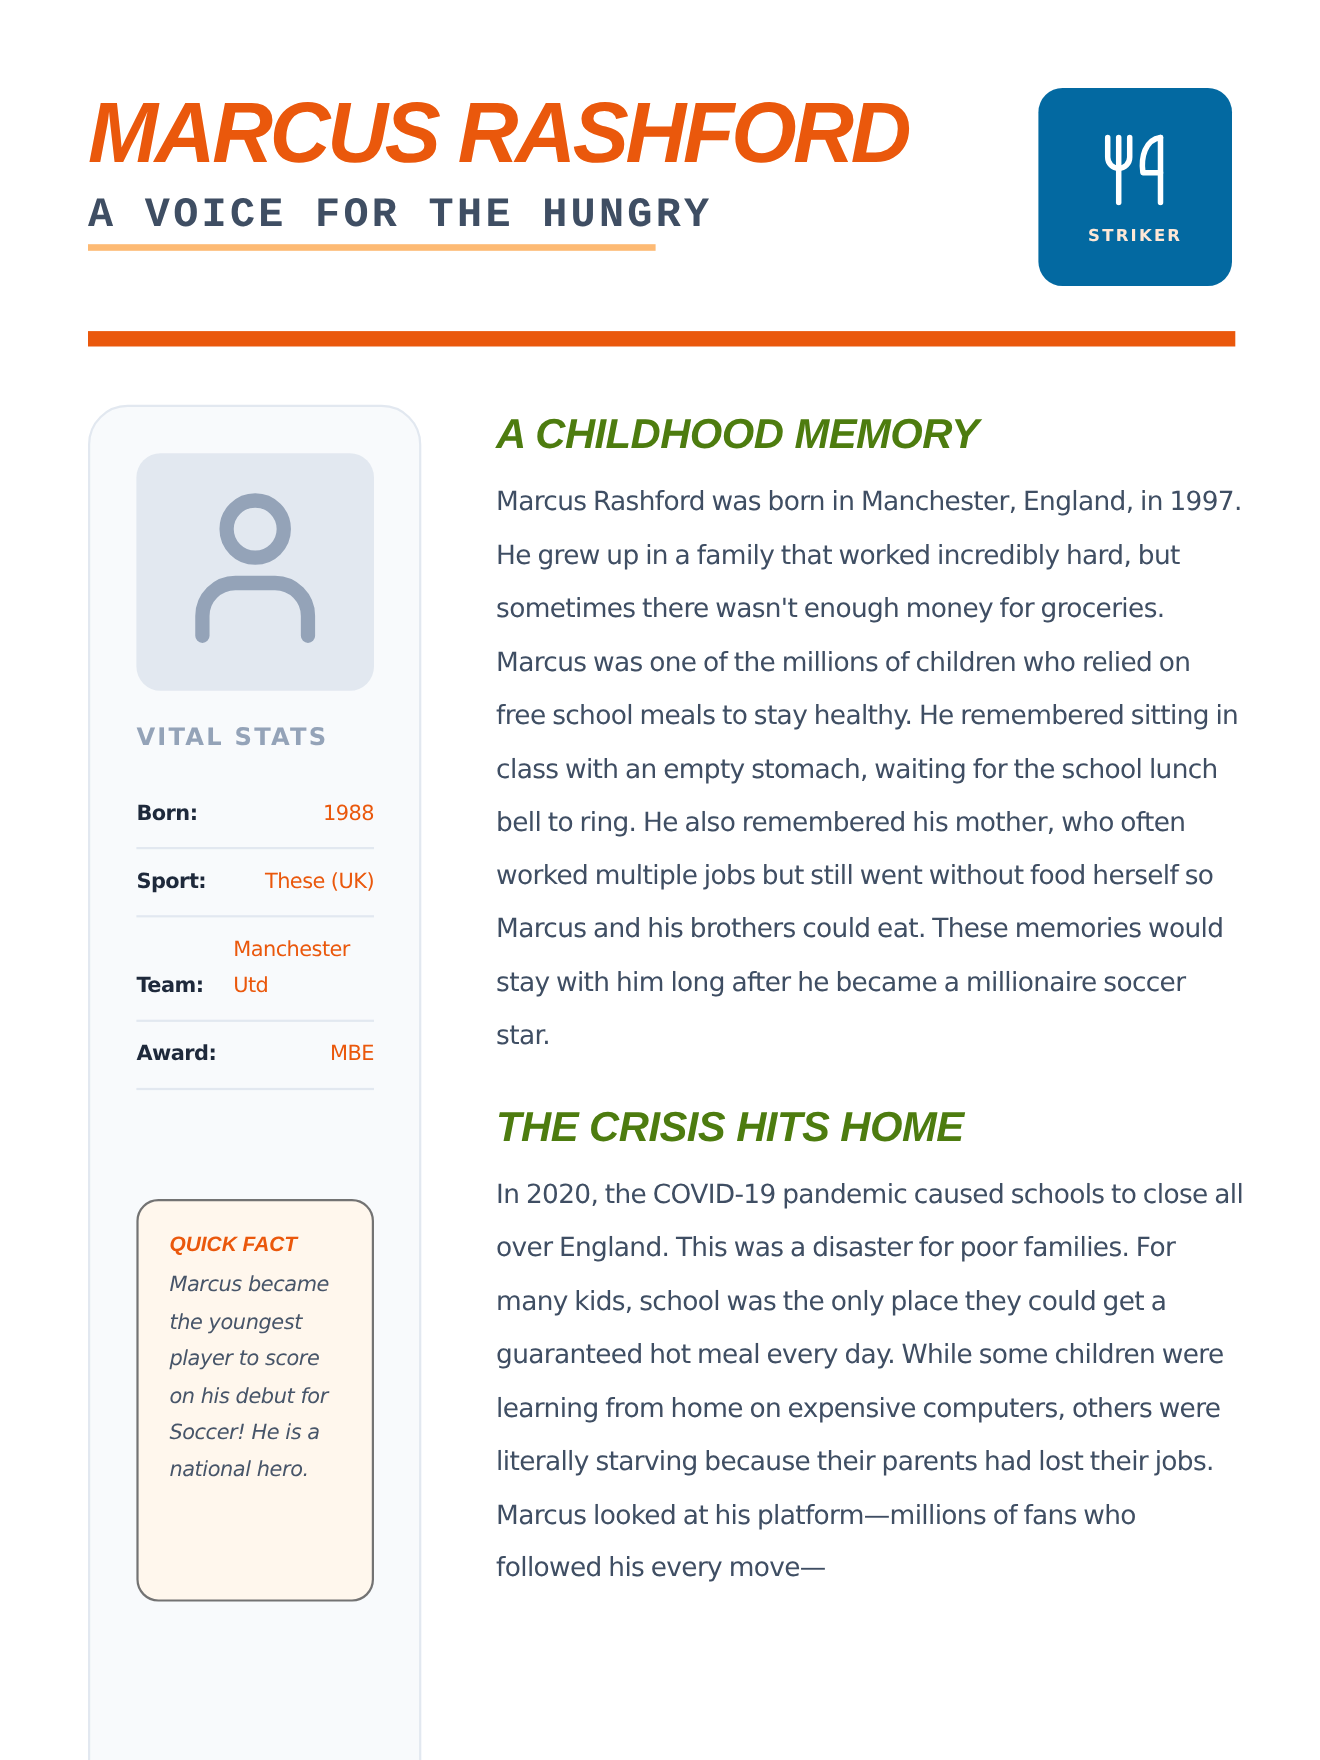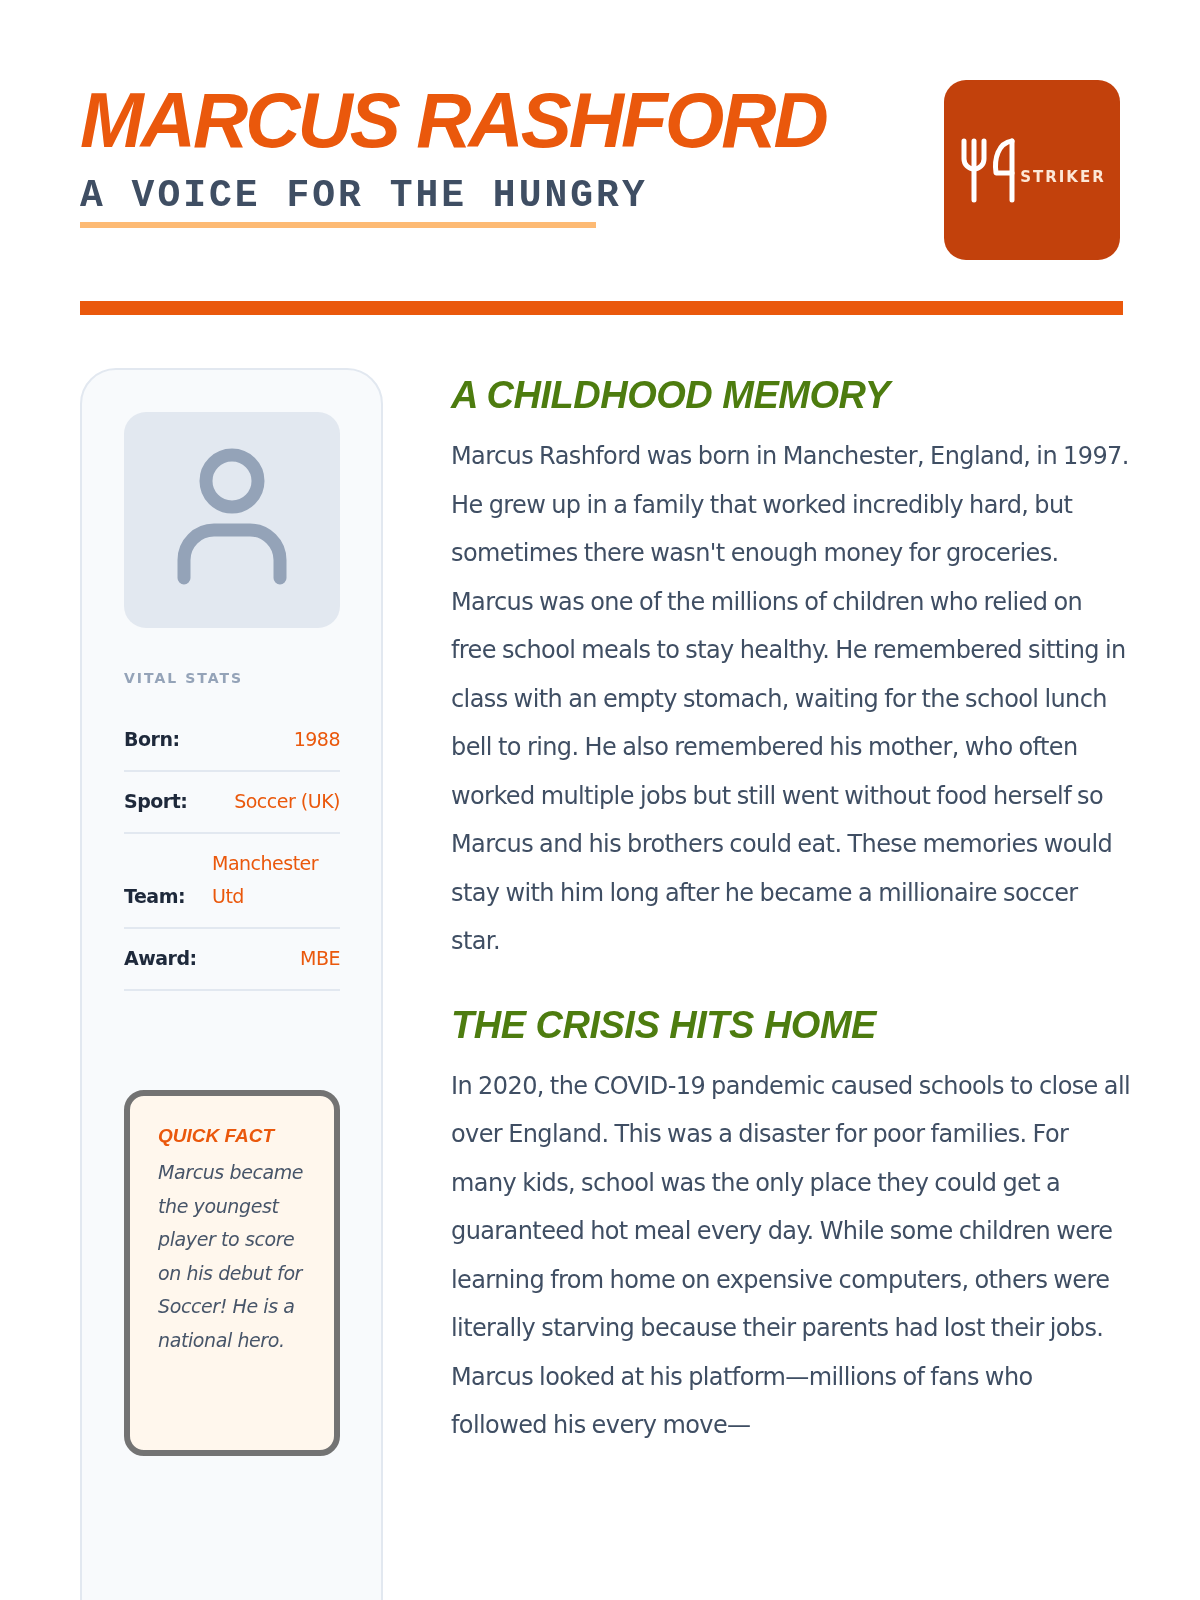--- a/index.html
+++ b/index.html
@@ -15,56 +15,56 @@
   }
   .subtitle {
     position: absolute; left: 0; top: 96px;
     font-family: Liberation Mono, monospace; font-weight: bold; font-size: 38px; letter-spacing: 3px;
     color: #3f4e63; line-height: 40px;
   }
   .subtitle-underline { position: absolute; left: 0; top: 142px; width: 516px; height: 6px; background: #fdba74; }
 
   .badge {
     position: absolute; right: 0; top: 0; width: 176px; height: 180px;
-    background: #c2410c; border-radius: 22px;
-    display: flex; flex-direction: row; align-items: center; justify-content: center;
+    background: #0369a1; border-radius: 22px;
+    display: flex; flex-direction: column; align-items: center; justify-content: center;
   }
   .badge svg { margin-top: 4px; }
   .badge-label {
     margin-top: 14px; color: #fde7d6; font-family: "DejaVu Sans", sans-serif; font-weight: bold;
     font-size: 15px; letter-spacing: 2px;
   }
 
   .rule { position: absolute; left: 80px; top: 301px; width: 1043px; height: 14px; background: #ea580c; }
 
   .sidebar {
     position: absolute; left: 80px; top: 368px; width: 303px; height: 1300px;
     background: #f8fafc; border: 2px solid #e2e8f0; border-radius: 36px;
   }
   .avatar {
     position: absolute; left: 42px; top: 42px; width: 216px; height: 216px;
     background: #e2e8f0; border-radius: 22px; display: flex; align-items: center; justify-content: center;
   }
   .stats-heading {
-    position: absolute; left: 42px; top: 300px;
-    font-family: "DejaVu Sans", sans-serif; font-weight: bold; font-size: 14px; letter-spacing: 2px; color: #94a3b8;
+    position: absolute; left: 42px; top: 288px;
+    font-family: "DejaVu Sans", sans-serif; font-weight: bold; font-size: 22px; letter-spacing: 2px; color: #94a3b8;
   }
   .stats { position: absolute; left: 42px; top: 340px; width: 216px; }
   .stat-row {
     display: flex; justify-content: space-between; align-items: flex-end;
     border-bottom: 2px solid #e2e8f0; padding: 13px 0 14px 0;
     font-family: "DejaVu Sans", sans-serif; font-size: 19px; line-height: 33px;
   }
   .stat-label { color: #1e293b; font-weight: bold; white-space: nowrap; letter-spacing: -0.5px; }
   .stat-value { color: #ea580c; text-align: right; letter-spacing: -0.5px; }
   .stat-row.team .stat-value { text-align: left; }
 
   .fact {
     position: absolute; left: 42px; top: 720px; width: 216px; height: 366px;
-    background: #fff7ed; border: 6px solid #737373; border-radius: 20px; padding: 26px 28px;
+    background: #fff7ed; border: 2px solid #737373; border-radius: 20px; padding: 26px 28px;
   }
   .fact-title {
     font-family: "Liberation Sans", sans-serif; font-weight: 900; font-style: italic;
     font-size: 19px; color: #ea580c; letter-spacing: 0; line-height: 28px;
   }
   .fact-text {
     margin-top: 6px; font-family: "DejaVu Sans", sans-serif; font-style: italic;
     font-size: 19px; color: #475569; line-height: 33.5px; letter-spacing: -0.4px;
   }
 
@@ -114,21 +114,21 @@
 
   <div class="stats-heading">VITAL STATS</div>
 
   <div class="stats">
     <div class="stat-row">
       <span class="stat-label">Born:</span>
       <span class="stat-value">1988</span>
     </div>
     <div class="stat-row">
       <span class="stat-label">Sport:</span>
-      <span class="stat-value">Soccer (UK)</span>
+      <span class="stat-value">These (UK)</span>
     </div>
     <div class="stat-row team">
       <span class="stat-label">Team:</span>
       <span class="stat-value" style="width:128px">Manchester Utd</span>
     </div>
     <div class="stat-row">
       <span class="stat-label">Award:</span>
       <span class="stat-value">MBE</span>
     </div>
   </div>

